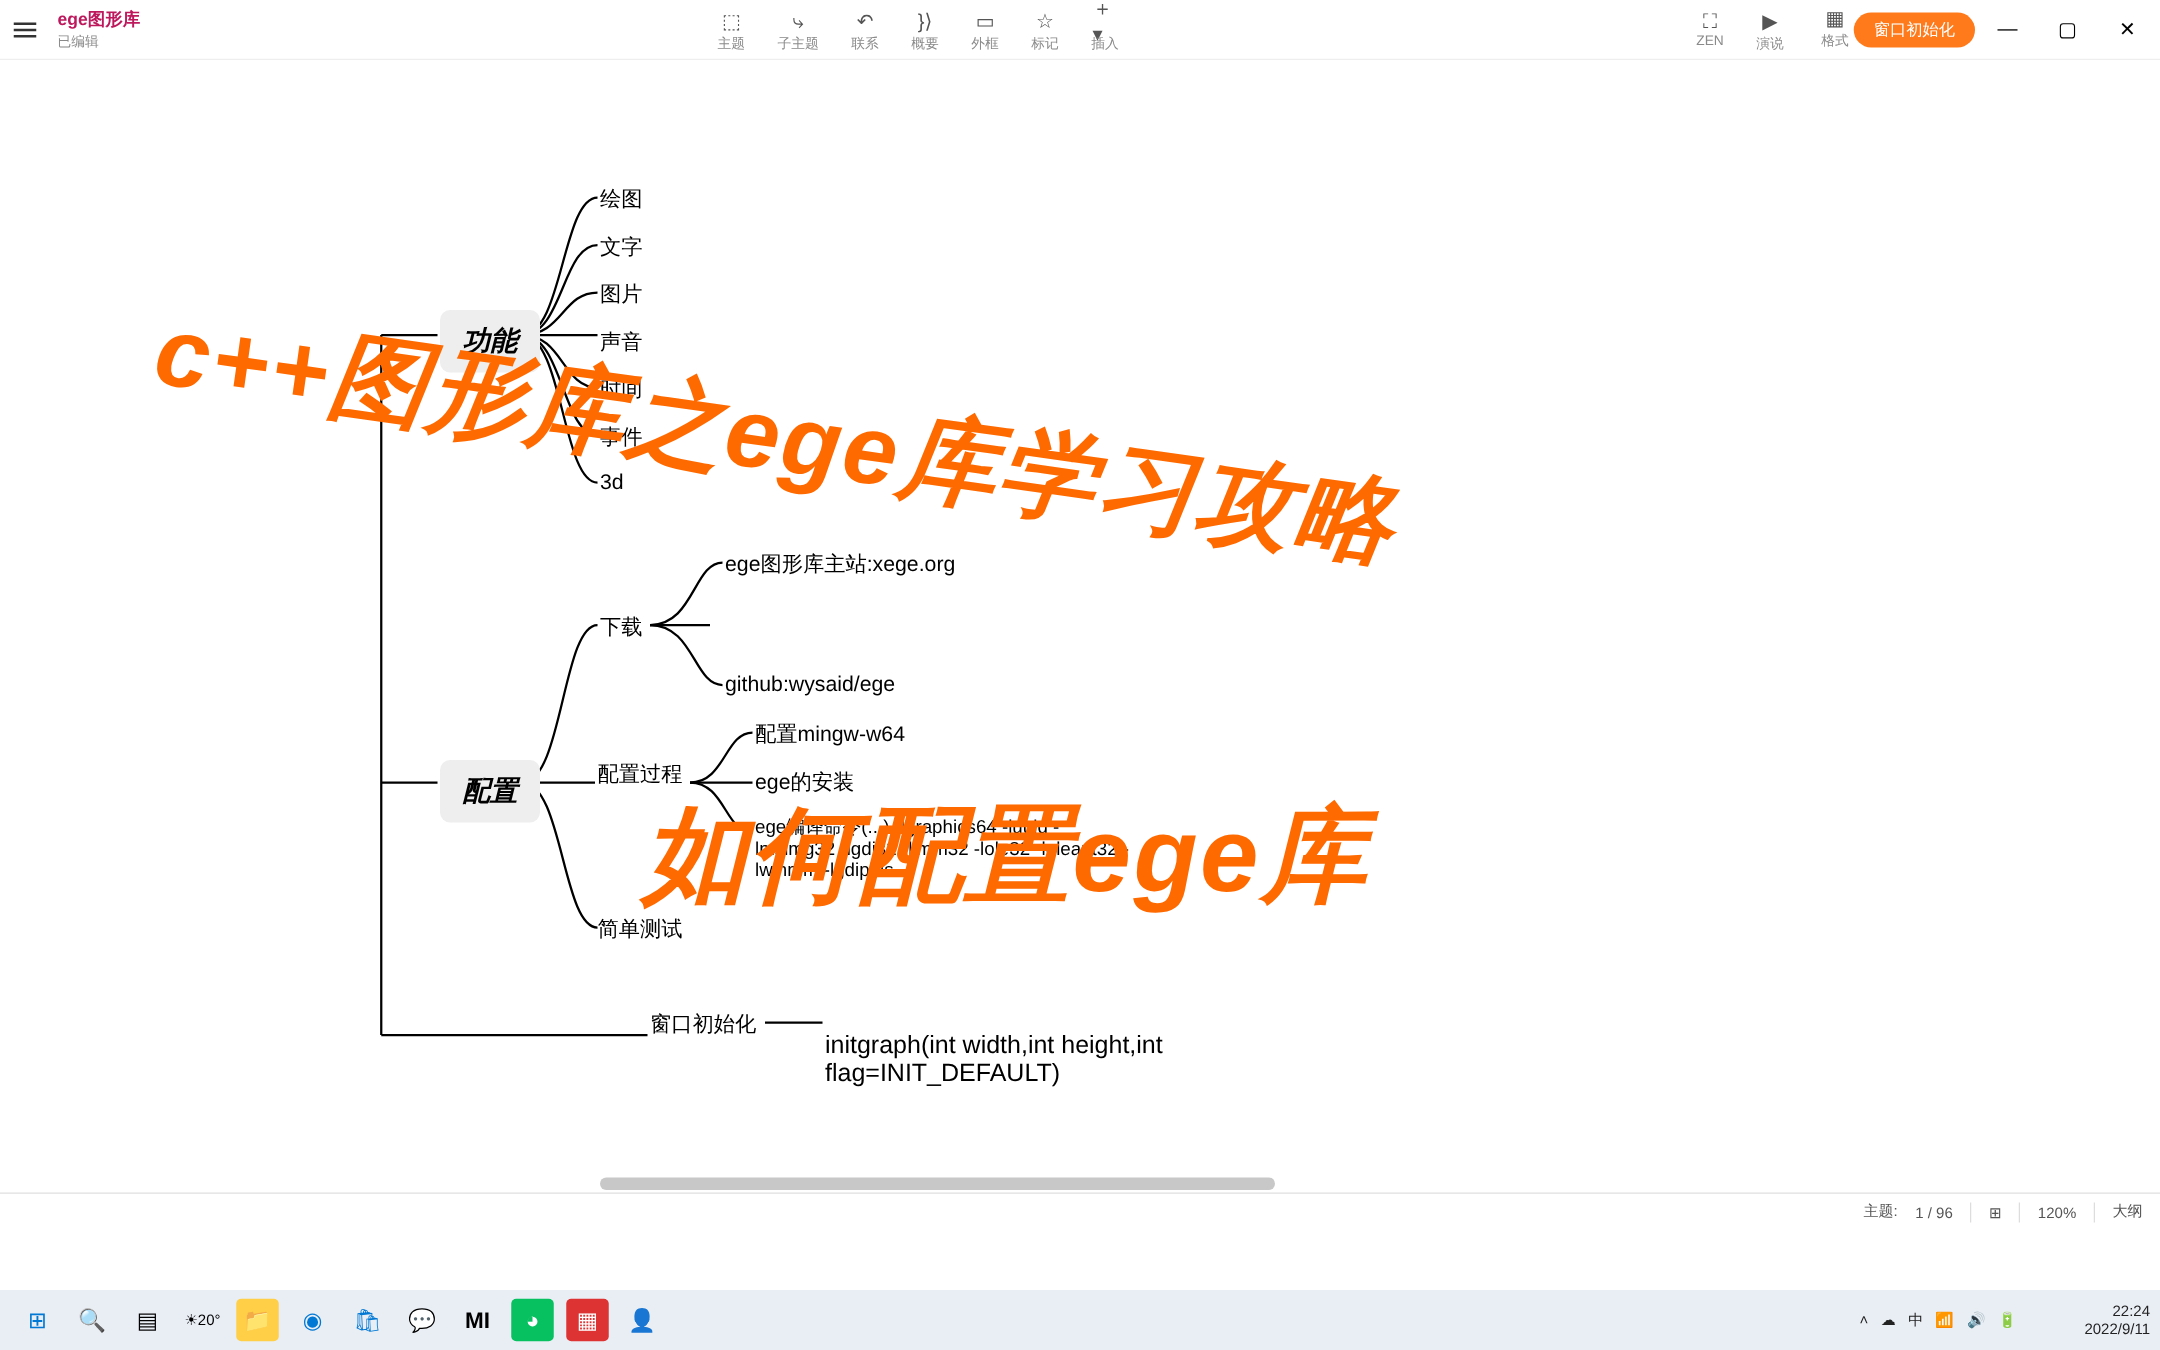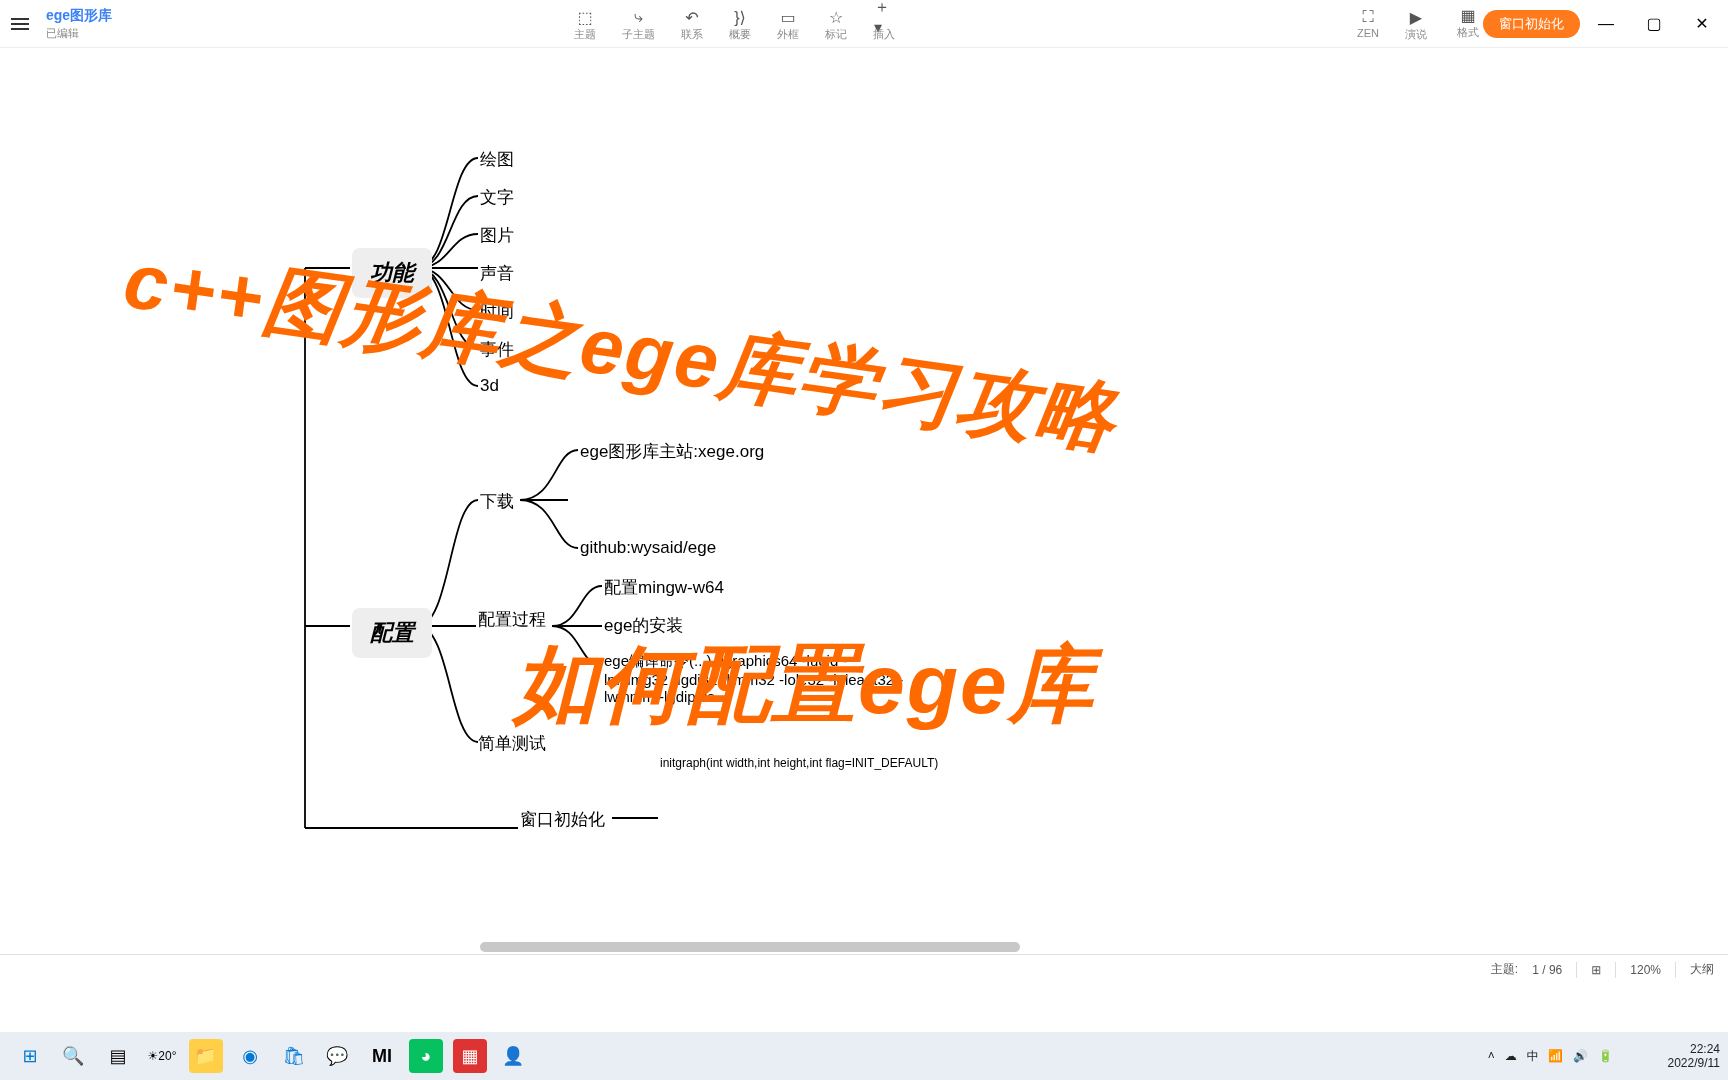--- a/index.html
+++ b/index.html
@@ -4,21 +4,21 @@
 <style>
 * { margin:0; padding:0; box-sizing:border-box; font-family:"Microsoft YaHei","PingFang SC",sans-serif; }
 html,body { width:1728px; height:1080px; overflow:hidden; background:#f0f0f0; }
 
 
 .titlebar { width:1728px; height:48px; background:#fff; display:flex; align-items:center; border-bottom:1px solid #eee; }
 .menu-btn { width:40px; height:40px; display:flex; align-items:center; justify-content:center; cursor:pointer; }
 .hamburger { display:inline-block; }
 .hamburger i { display:block; width:18px; height:2px; background:#333; margin:3px 0; }
 .title-block { margin-left:6px; }
-.title-block .t { font-size:14px; font-weight:600; color:#3b82f6; }
+.title-block .t { font-size:14px; font-weight:600; color:#be185d; }
 .title-block .s { font-size:11px; color:#8a8a8a; margin-top:1px; }
 .tb-center { margin-left:auto; display:flex; gap:26px; align-items:flex-start; padding-top:4px; }
 .tb-item { display:flex; flex-direction:column; align-items:center; cursor:pointer; }
 .tb-item .ic { width:20px; height:16px; display:flex; align-items:center; justify-content:center; color:#555; }
 .tb-item .lbl { font-size:11px; color:#8a8a8a; margin-top:2px; }
 .tb-right { margin-left:auto; display:flex; gap:26px; align-items:flex-start; padding-top:4px; }
 .tb-end { margin-left:30px; display:flex; align-items:center; gap:4px; padding-right:4px; }
 .trial-btn { background:#ff7a1a; color:#fff; font-size:13px; padding:5px 16px; border-radius:14px; cursor:pointer; }
 .win-btn { width:44px; height:36px; display:flex; align-items:center; justify-content:center; cursor:pointer; }
 
@@ -164,21 +164,21 @@
   <div class="node" style="left:580px;top:392px">ege图形库主站:xege.org</div>
   <div class="node" style="left:580px;top:490px">github:wysaid/ege</div>
 
   <div class="node" style="left:478px;top:560px">配置过程</div>
   <div class="node" style="left:604px;top:528px">配置mingw-w64</div>
   <div class="node" style="left:604px;top:566px">ege的安装</div>
   <div class="node" style="left:604px;top:604px;white-space:normal;width:300px;font-size:15px">ege编译命令(...) -lgraphics64 -luuid -lmsimg32 -lgdi32 -limm32 -lole32 -loleaut32 -lwinmm -lgdiplus</div>
 
   <div class="node" style="left:478px;top:684px">简单测试</div>
   <div class="node" style="left:520px;top:760px">窗口初始化</div>
-  <div class="node" style="left:660px;top:708px;white-space:normal;width:320px;font-size:12px">initgraph(int width,int height,int flag=INIT_DEFAULT)</div>
+  <div class="node" style="left:660px;top:777px;white-space:normal;width:320px;font-size:20px">initgraph(int width,int height,int flag=INIT_DEFAULT)</div>
 
   <div class="ov ov1">c++图形库之ege库学习攻略</div>
   <div class="ov ov2">如何配置ege库</div>
 
   <div class="hscroll"></div>
 
   <div class="statusbar">
     <span>主题:</span>
     <span>1 / 96</span>
     <span class="sep"></span>

